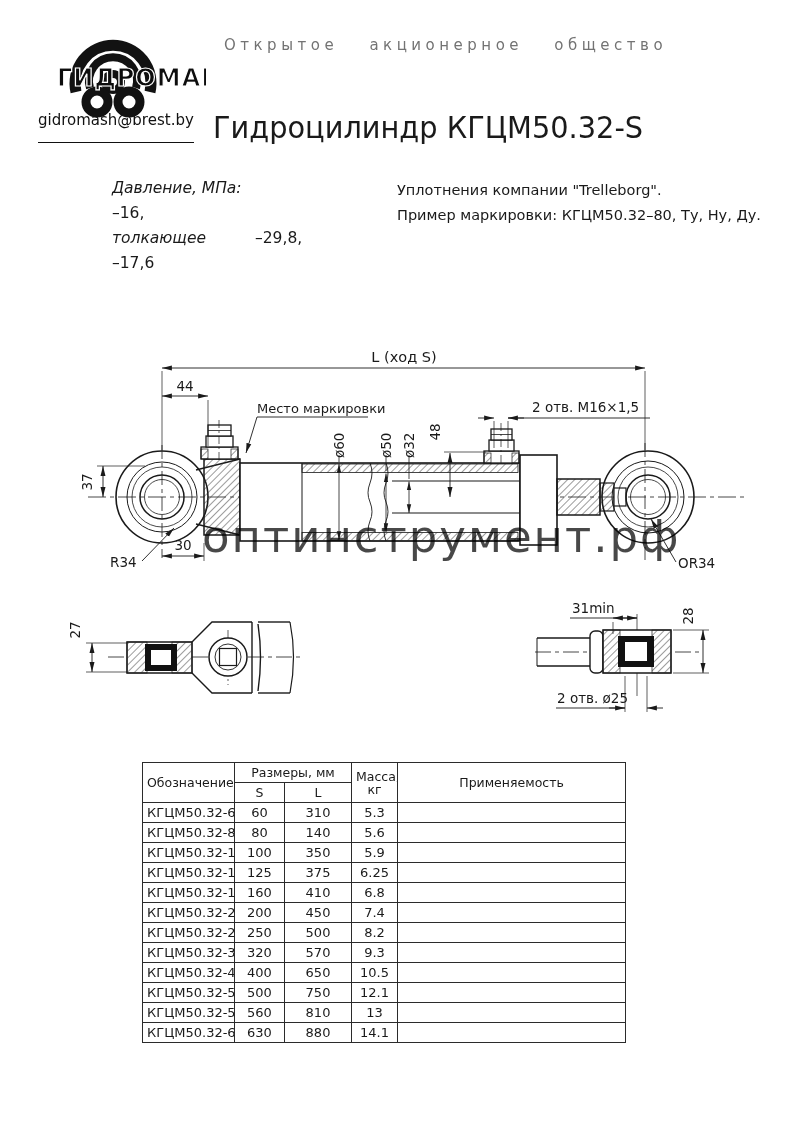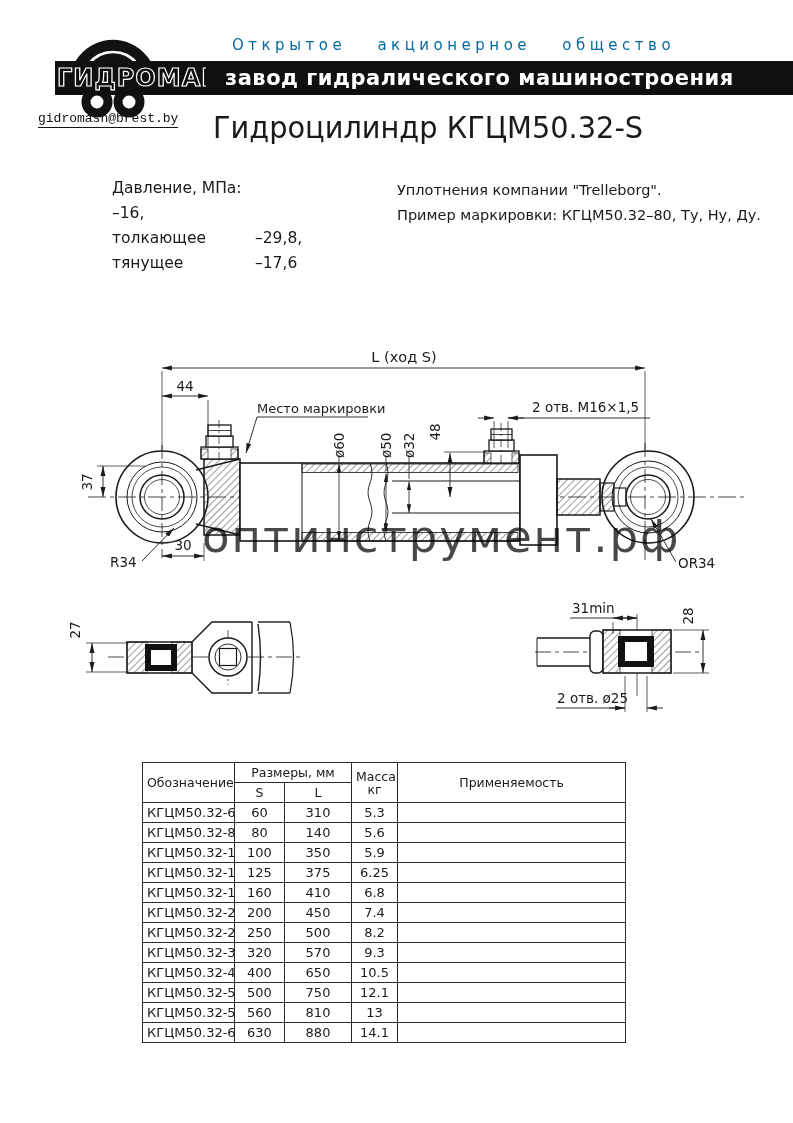--- a/index.html
+++ b/index.html
@@ -1,33 +1,33 @@
 <!DOCTYPE html>
 <html><head>
 <meta charset="utf-8">
 <style>
   html,body{margin:0;padding:0;background:#fff;}
   .page{position:relative;width:793px;height:1123px;background:#ffffff;overflow:hidden;
         font-family:"DejaVu Sans",sans-serif;color:#1a1a1a;}
   
   .emblem{position:absolute;left:64px;top:28px;z-index:1;}
   .org-line{position:absolute;left:224px;top:36px;font-size:15px;letter-spacing:4.5px;
-            word-spacing:22px;color:#0369a1;white-space:nowrap;margin-left:8px;}
+            word-spacing:22px;color:#737373;white-space:nowrap;}
   .banner{position:absolute;left:55px;top:61px;width:738px;height:34px;background:#101010;z-index:2;}
   .banner-text{position:absolute;left:170px;top:0;height:34px;line-height:34px;color:#fff;
                font-size:21px;font-weight:bold;letter-spacing:.5px;white-space:nowrap;}
   .logo-text-svg{position:absolute;left:56px;top:63px;z-index:3;}
-  .email{position:absolute;left:38px;top:111px;font-size:13px;color:#111;
-         border-bottom:1.4px solid #111;padding-bottom:1px;font-family:Liberation Mono, monospace;}
+  .email{position:absolute;left:38px;top:111px;font-size:15px;color:#111;
+         border-bottom:1.4px solid #111;padding-bottom:13px;}
   .doc-title{position:absolute;left:213px;top:110px;font-size:30px;font-weight:normal;
              transform:scaleX(.96);transform-origin:left;white-space:nowrap;}
   
   .specs{position:absolute;left:112px;top:176px;font-size:15.5px;}
   .spec-row{display:flex;height:25px;line-height:25px;}
-  .spec-label{width:143px;}
+  .spec-label{width:143px;font-style:italic;}
   .notes{position:absolute;left:397px;top:178px;font-size:14.5px;line-height:25px;white-space:nowrap;}
   
   .drawing{position:absolute;left:0;top:338px;}
   .drawing text{font-family:"DejaVu Sans",sans-serif;fill:#1a1a1a;}
   .wm{mix-blend-mode:multiply;}
   
   .spec-table{position:absolute;left:118px;top:762px;border-collapse:collapse;table-layout:fixed;
               width:483px;font-size:13px;margin-left:24px;}
   .spec-table th,.spec-table td{border:1px solid #2b2b2b;height:19px;padding:0 4px;
               font-weight:normal;white-space:nowrap;overflow:hidden;text-align:center;line-height:13px;}
@@ -45,23 +45,20 @@
       <path d="M12,64 A38,38 0 1 1 86,64" stroke-width="11"></path>
       <path d="M26,60 A24,24 0 1 1 72,60" stroke-width="8"></path>
       <circle cx="49" cy="54" r="8" stroke-width="8"></circle>
       <circle cx="33" cy="74" r="11" stroke-width="9"></circle>
       <circle cx="65" cy="74" r="11" stroke-width="9"></circle>
     </g>
   </svg>
 
   <div class="org-line">Открытое акционерное общество</div>
 
-  <div class="banner">
-    <div class="banner-text">завод гидралического машиностроения</div>
-  </div>
 
   <svg class="logo-text-svg" width="150" height="30">
     <text x="1" y="23" font-size="24" font-weight="bold" letter-spacing="1" fill="#0d0d0d" stroke="#ffffff" stroke-width="1.2">ГИДРОМАШ</text>
   </svg>
 
   <div class="email">gidromash@brest.by</div>
 
   <div class="doc-title">Гидроцилиндр КГЦМ50.32-S</div>
 
   <div class="specs">
@@ -70,21 +67,20 @@
         <span class="spec-value"></span>
       </div>
       <div class="spec-row">
         <span class="spec-value">–16,</span>
       </div>
       <div class="spec-row">
         <span class="spec-label">толкающее</span>
         <span class="spec-value">–29,8,</span>
       </div>
       <div class="spec-row">
-        <span class="spec-label">тянущее</span>
         <span class="spec-value">–17,6</span>
       </div>
     </div>
 
   <div class="notes">
     <div>Уплотнения компании "Trelleborg".</div>
     <div>Пример маркировки: КГЦМ50.32–80, Ту, Ну, Ду.</div>
   </div>
 
   <svg class="drawing" width="793" height="384" viewBox="0 338 793 384">

